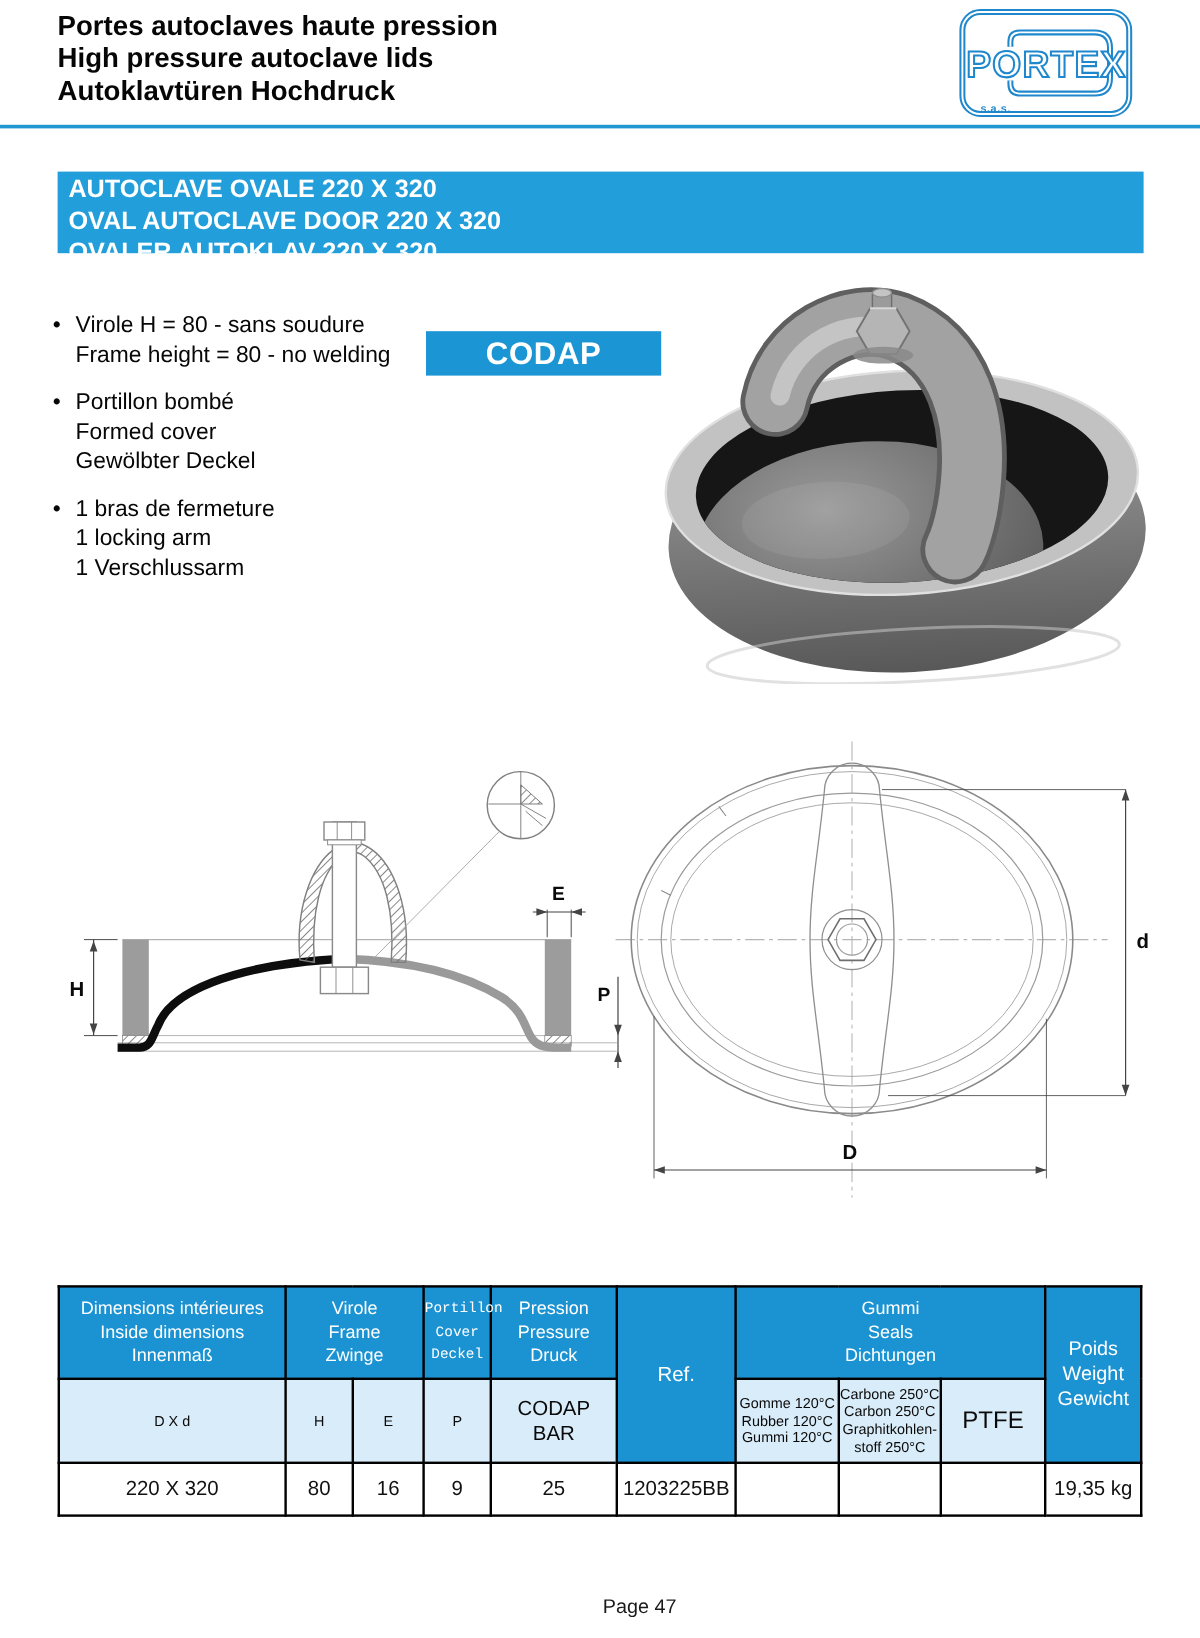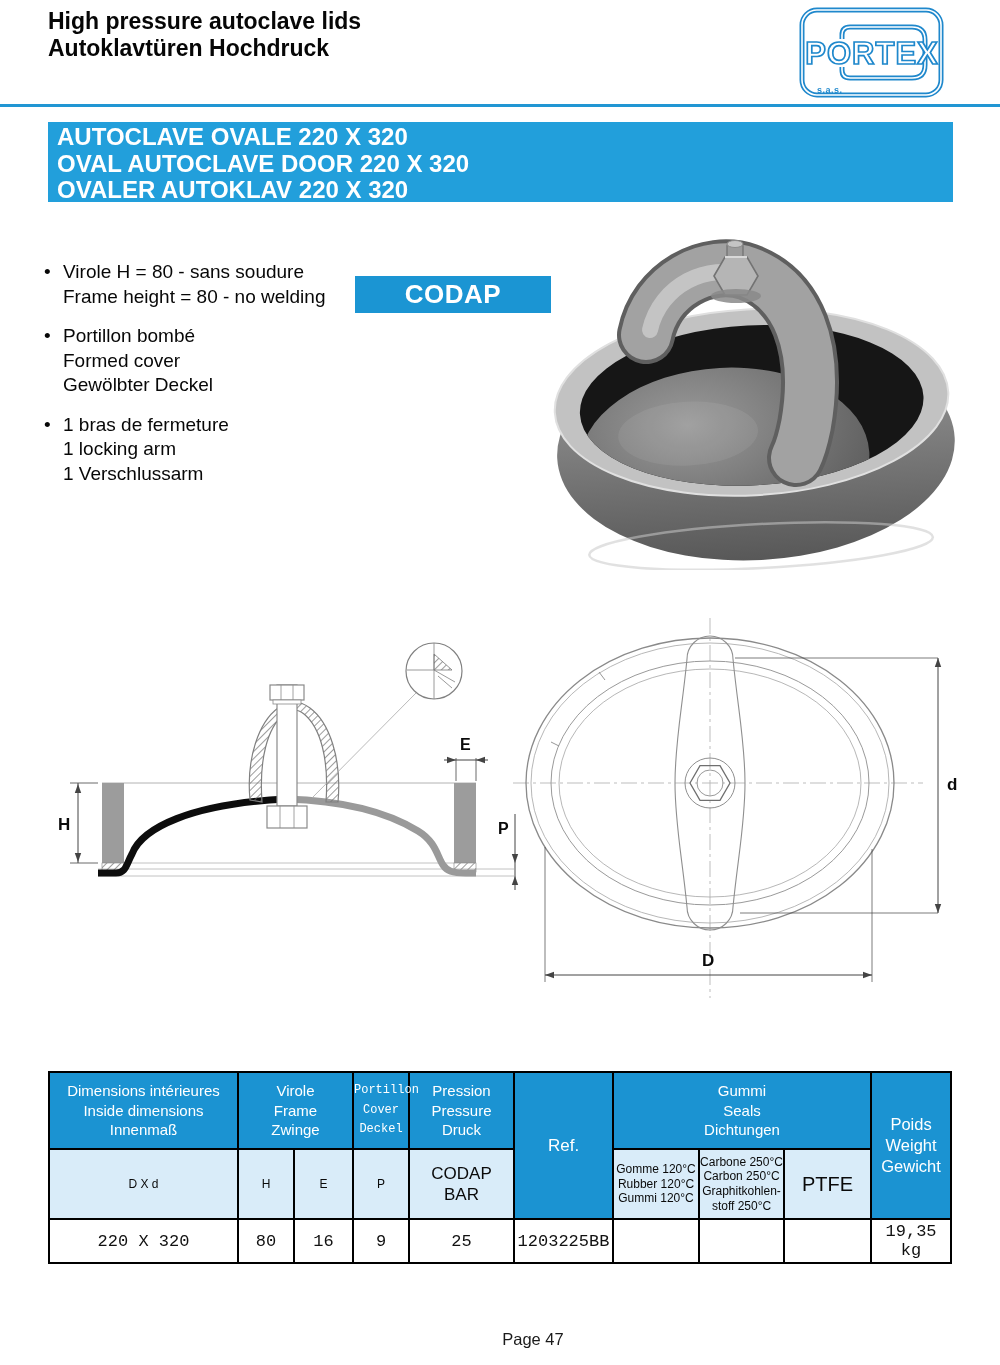--- a/index.html
+++ b/index.html
@@ -3,22 +3,22 @@
 <meta charset="utf-8">
 <style>
   html,body{margin:0;padding:0;background:#fff;}
   .page{position:relative;width:1000px;height:1365px;background:#fff;overflow:hidden;
         font-family:"Liberation Sans", sans-serif;color:#111;}
   
   .titles{position:absolute;left:48px;top:8px;font-size:23px;font-weight:700;line-height:27px;color:#060606;}
   .logo{position:absolute;left:797px;top:3px;width:152px;height:102px;}
   .rule{position:absolute;left:0;top:104px;width:1000px;height:3px;background:#2196d3;}
   
-  .banner{position:absolute;left:48px;top:122px;width:905px;height:80px;background:#229fdb;
-          color:#fff;font-weight:700;font-size:24px;line-height:26.5px;padding-top:2px;box-sizing:border-box;}
+  .banner{position:absolute;left:48px;top:143px;width:905px;height:68px;background:#229fdb;
+          color:#fff;font-weight:700;font-size:21px;line-height:26.5px;padding-top:2px;box-sizing:border-box;}
   .banner div{padding-left:9px;}
   
   .features{position:absolute;left:44px;top:260px;width:330px;font-size:19px;line-height:24.5px;color:#070707;}
   .feature{display:flex;margin-bottom:15px;}
   .feature .bullet{width:19px;font-size:19px;flex:0 0 19px;}
   
   .badge{position:absolute;left:355px;top:276px;width:196px;height:37px;background:#1b95d3;color:#fff;
          font-weight:700;font-size:26px;text-align:center;line-height:37px;letter-spacing:0.5px;}
   
   .photo{position:absolute;left:548px;top:230px;}
@@ -27,38 +27,39 @@
   
   table.spec{position:absolute;left:48px;top:1071px;width:902px;border-collapse:collapse;table-layout:fixed;
              text-align:center;}
   table.spec th,table.spec td{border:2px solid #000;padding:0;vertical-align:middle;font-weight:normal;}
   .hblue{background:#1b93d2;color:#fff;font-weight:700;font-size:15px;}
   .hblue .t-line{line-height:19.5px;}
   .hblue.small .t-line{font-size:12px;line-height:19.5px;font-family:Liberation Mono, monospace;}
   .lblue{background:#d9ecf9;color:#0a0a0a;}
   .row1{height:77px;padding-left:24px;}
   .row2{height:70px;}
-  .row3{height:44px;font-size:17px;font-family:Liberation Mono, monospace;}
+  .row3{height:44px;font-size:17px;}
   .sub-big{font-size:12px;}
   .sub-codap{font-size:17px;line-height:21px;}
   .sub-seal{font-size:12px;}
   .sub-seal .t-line{line-height:14.6px;}
   .sub-ptfe{font-size:20px;}
   .ref-head{font-size:17px;margin-left:37px;}
   .poids-head .t-line{line-height:21px;font-size:16.5px;}
   
   .footer{position:absolute;left:0;top:1330px;width:1000px;text-align:center;font-size:16.5px;color:#1a1a1a;margin-left:33px;}
   svg text{font-family:"Liberation Sans", sans-serif;}
 </style>
 </head>
 <body>
 
 <div class="page">
 
   <div class="titles">
+    <div>Portes autoclaves haute pression</div>
     <div>High pressure autoclave lids</div>
     <div>Autoklavtüren Hochdruck</div>
   </div>
 
   <svg class="logo" viewBox="0 0 152 102">
     <rect x="0" y="0" width="152" height="102" fill="#ffffff"></rect>
     <rect x="5" y="7" width="139" height="85" rx="15" fill="none" stroke="#1f88cc" stroke-width="5"></rect>
     <rect x="5" y="7" width="139" height="85" rx="15" fill="none" stroke="#ffffff" stroke-width="1.6"></rect>
     <path d="M 45,64 L 45,67 Q 45,75 53,75 L 115,75 Q 128,75 128,62 L 128,37 Q 128,24 115,24 L 53,24 Q 45,24 45,32 L 45,36" fill="none" stroke="#1f88cc" stroke-width="5"></path>
     <path d="M 45,64 L 45,67 Q 45,75 53,75 L 115,75 Q 128,75 128,62 L 128,37 Q 128,24 115,24 L 53,24 Q 45,24 45,32 L 45,36" fill="none" stroke="#ffffff" stroke-width="1.6"></path>

